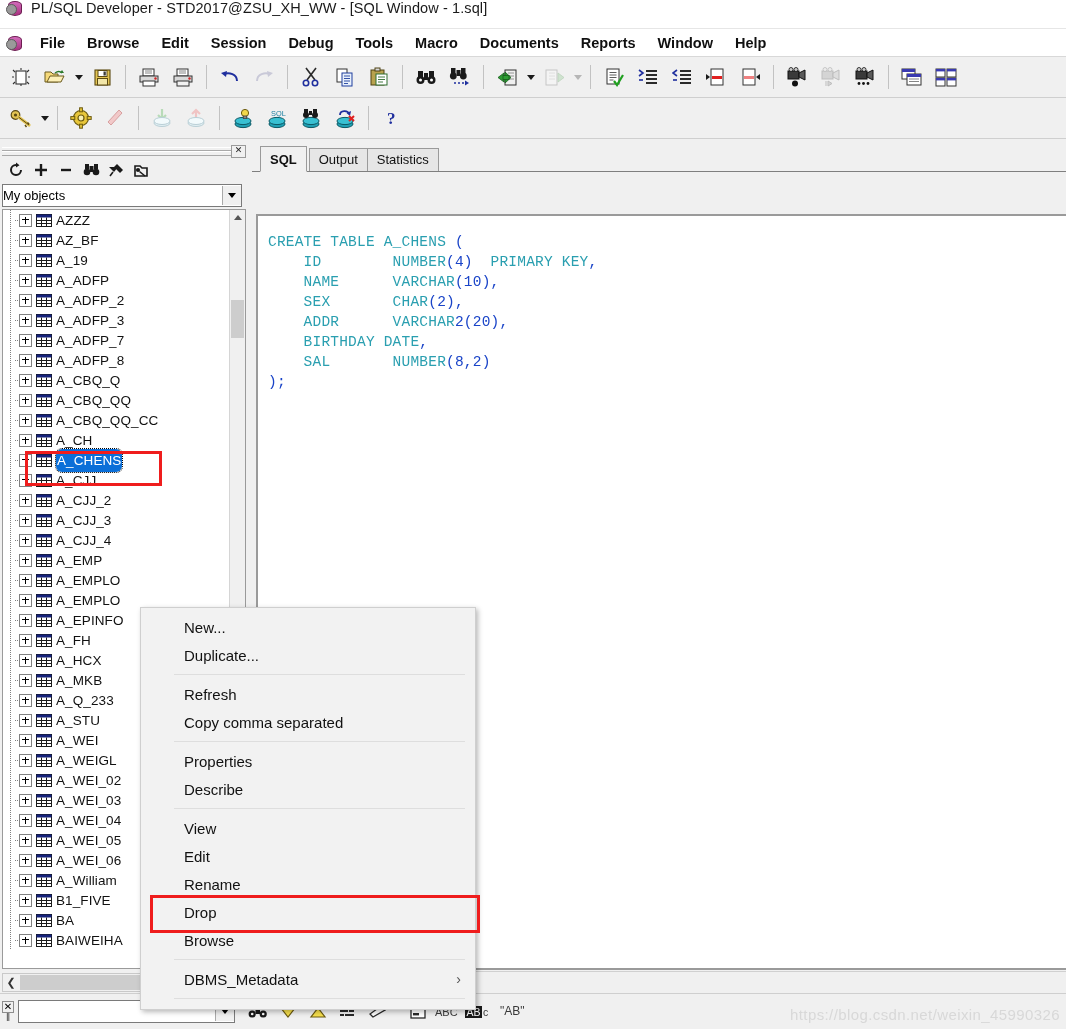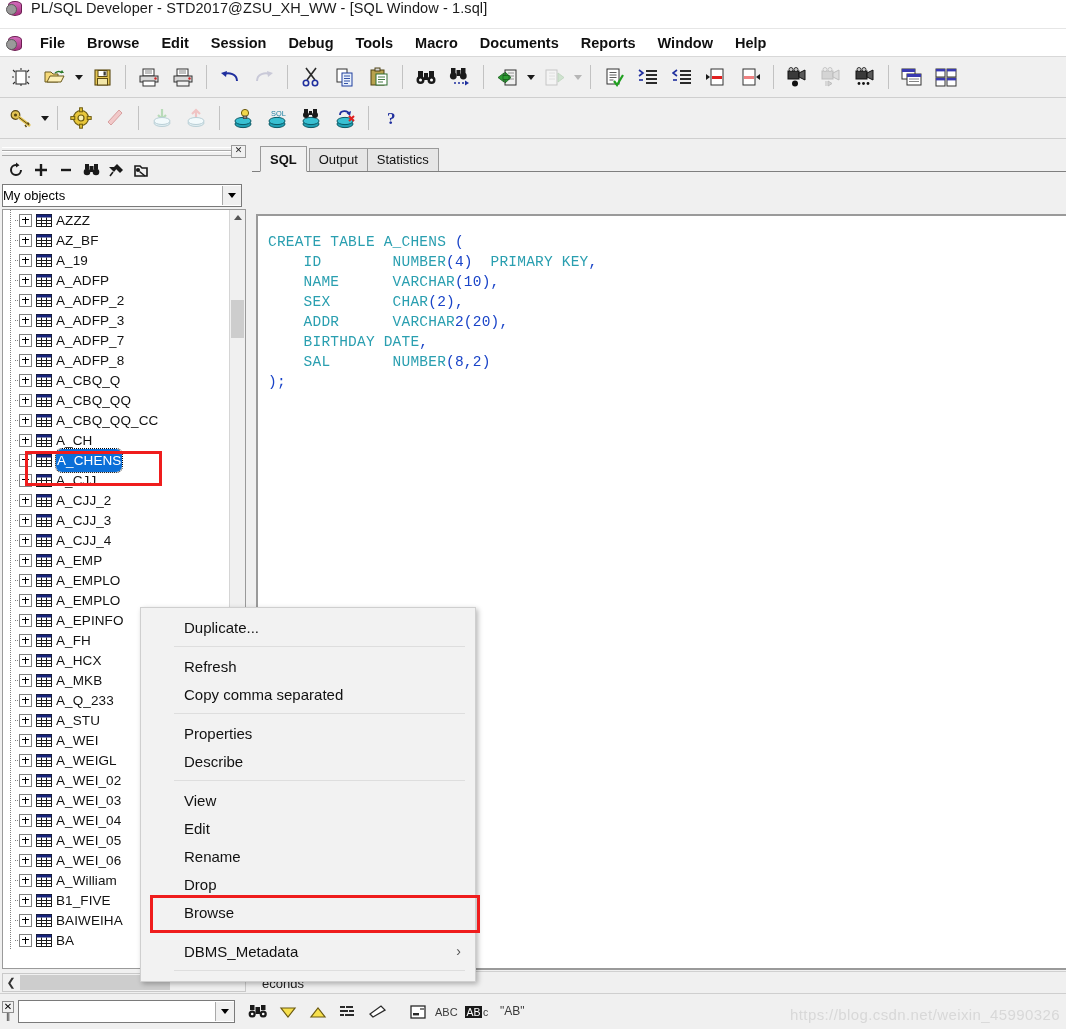--- a/index.html
+++ b/index.html
@@ -1112,34 +1112,34 @@
             <div class="dotline"></div>
             <div class="connector"></div>
             <span class="expander"></span>
             <span class="tbl-icon">
               <svg width="16" height="13" viewBox="0 0 16 13">
                 <rect x="0.5" y="0.5" width="15" height="12" fill="#fff" stroke="#1a1a1a" stroke-width="1"></rect>
                 <rect x="0.5" y="0.5" width="15" height="3" fill="#15227a"></rect>
                 <path d="M5.5 3.5V12.5M10.5 3.5V12.5M0.5 6.5H15.5M0.5 9.5H15.5" stroke="#1a1a1a" stroke-width="1"></path>
               </svg>
             </span>
+            <span class="tree-label">BA</span>
+          </div>
+          <div class="tree-row">
+            <div class="dotline"></div>
+            <div class="connector"></div>
+            <span class="expander"></span>
+            <span class="tbl-icon">
+              <svg width="16" height="13" viewBox="0 0 16 13">
+                <rect x="0.5" y="0.5" width="15" height="12" fill="#fff" stroke="#1a1a1a" stroke-width="1"></rect>
+                <rect x="0.5" y="0.5" width="15" height="3" fill="#15227a"></rect>
+                <path d="M5.5 3.5V12.5M10.5 3.5V12.5M0.5 6.5H15.5M0.5 9.5H15.5" stroke="#1a1a1a" stroke-width="1"></path>
+              </svg>
+            </span>
             <span class="tree-label">BAIWEIHA</span>
-          </div>
-          <div class="tree-row">
-            <div class="dotline"></div>
-            <div class="connector"></div>
-            <span class="expander"></span>
-            <span class="tbl-icon">
-              <svg width="16" height="13" viewBox="0 0 16 13">
-                <rect x="0.5" y="0.5" width="15" height="12" fill="#fff" stroke="#1a1a1a" stroke-width="1"></rect>
-                <rect x="0.5" y="0.5" width="15" height="3" fill="#15227a"></rect>
-                <path d="M5.5 3.5V12.5M10.5 3.5V12.5M0.5 6.5H15.5M0.5 9.5H15.5" stroke="#1a1a1a" stroke-width="1"></path>
-              </svg>
-            </span>
-            <span class="tree-label">BA</span>
           </div>
         </div>
       <div id="tree-vscroll">
         <div class="arrow">
             <i></i>
           </div>
         <div class="thumb"></div>
       </div>
     </div>
 
@@ -1168,20 +1168,23 @@
 <span class="punct">)</span><span class="punct">;</span></div>
     </div>
 
     <div id="statusline">
       <div class="txt">econds</div>
     </div>
   </div>
 
   <div id="ctxmenu">
       <div class="mi">
+        <span>New...</span>
+      </div>
+      <div class="mi">
         <span>Duplicate...</span>
       </div>
       <div class="msep"></div>
       <div class="mi">
         <span>Refresh</span>
       </div>
       <div class="mi">
         <span>Copy comma separated</span>
       </div>
       <div class="msep"></div>

